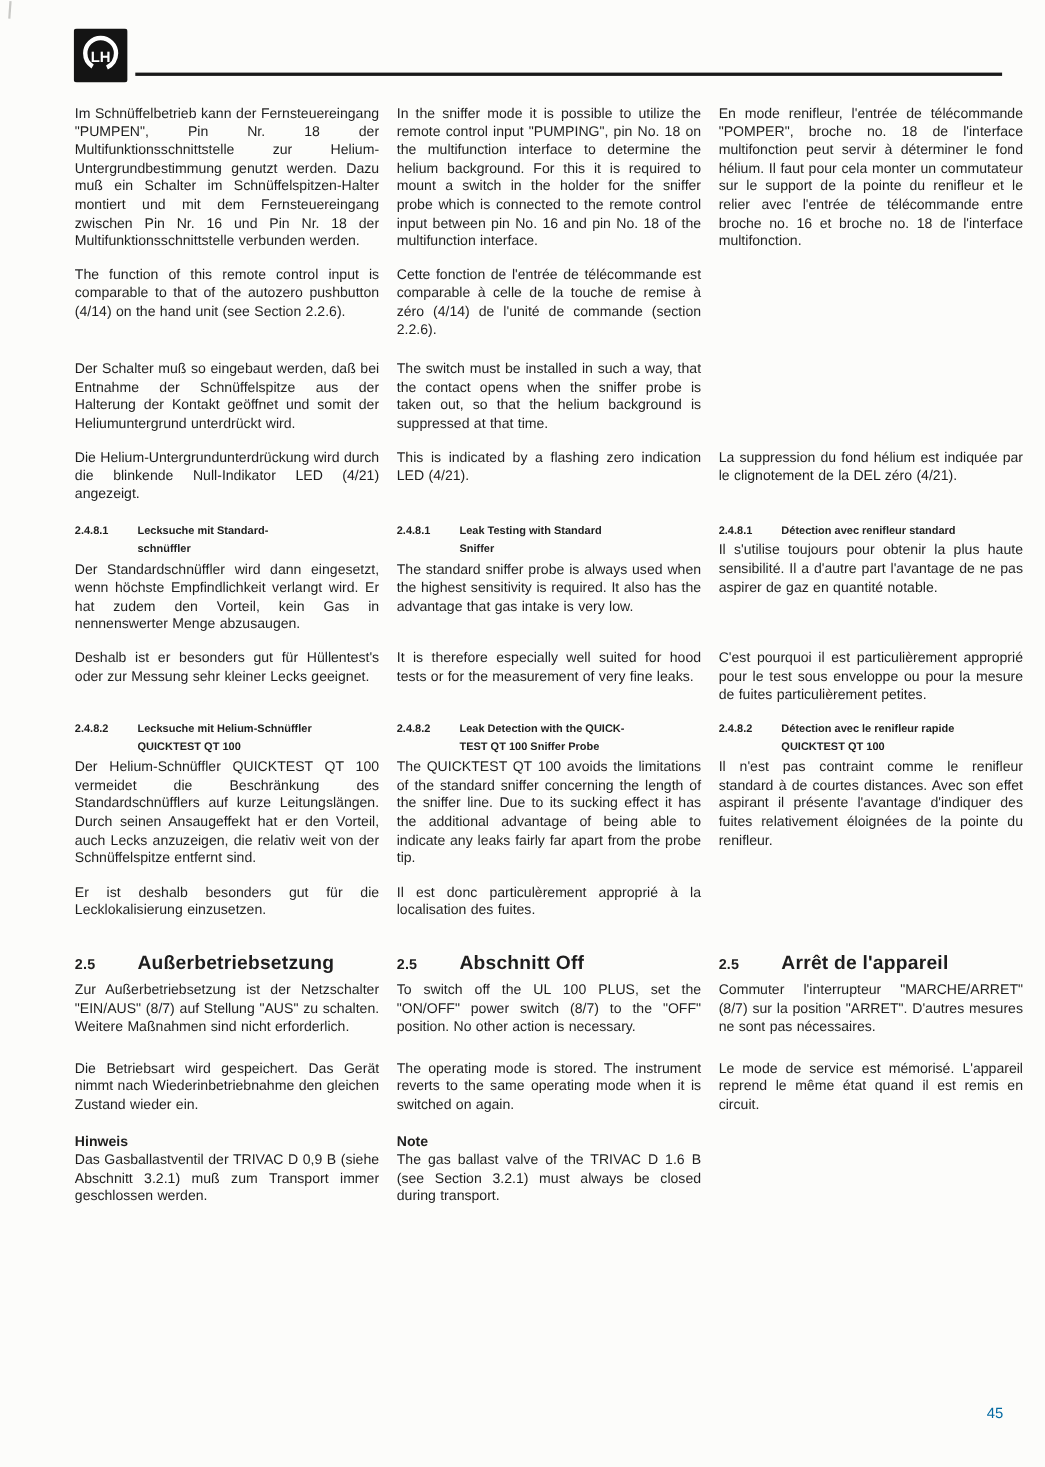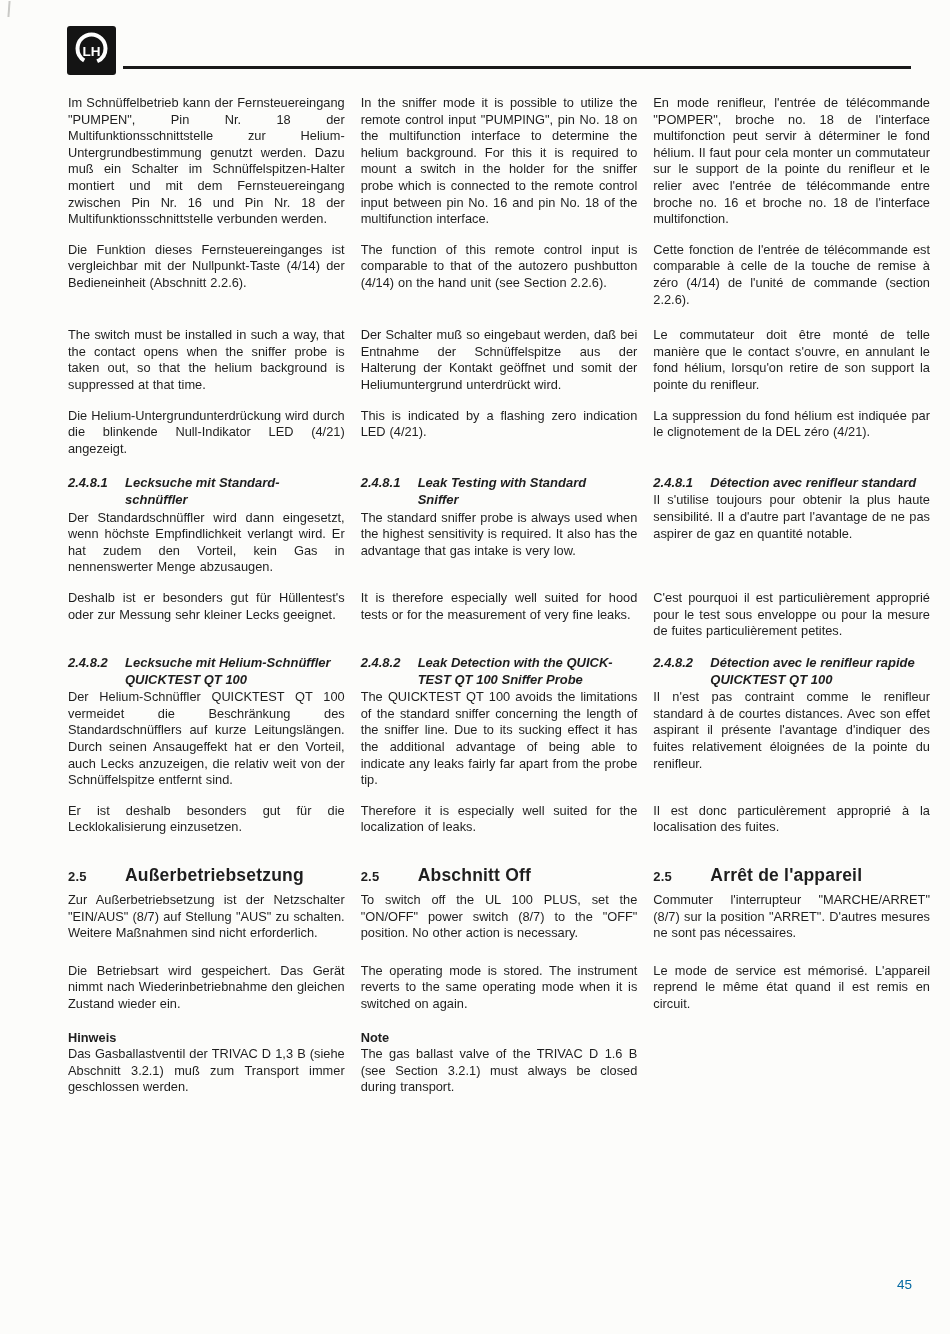--- a/index.html
+++ b/index.html
@@ -28,23 +28,22 @@
   .mt29 { margin-top:29px; }
 
   p.b {
     margin:0;
     font-size:12.8px; line-height:16.6px;
     text-align: justify;
     word-spacing: 0.4px;
   }
   .h248 {
     display:flex;
-    font-weight:bold; font-size:13px; line-height:17.2px;
+    font-weight:bold; font-size:10px; line-height:17.2px;
     margin:0 0 1px 0;
-    font-style:italic;
   }
   .h248 .hn { flex:0 0 57px; }
   .h248 .ht { white-space: pre-line; }
 
   .bighead {
     display:flex; align-items:baseline;
     font-weight:bold; font-size:17.5px; line-height:20px;
     letter-spacing:0.2px;
     margin:0 0 5px 0;
   }
@@ -80,29 +79,27 @@
 
   <main class="columns">
 
     <div class="row">
       <p class="b">Im Schnüffelbetrieb kann der Fernsteuereingang "PUMPEN", Pin Nr. 18 der Multifunktionsschnittstelle zur Helium-Untergrundbestimmung genutzt werden. Dazu muß ein Schalter im Schnüffelspitzen-Halter montiert und mit dem Fernsteuereingang zwischen Pin Nr. 16 und Pin Nr. 18 der Multifunktionsschnittstelle verbunden werden.</p>
       <p class="b">In the sniffer mode it is possible to utilize the remote control input "PUMPING", pin No. 18 on the multifunction interface to determine the helium background. For this it is required to mount a switch in the holder for the sniffer probe which is connected to the remote control input between pin No. 16 and pin No. 18 of the multifunction interface.</p>
       <p class="b">En mode renifleur, l'entrée de télécommande "POMPER", broche no. 18 de l'interface multifonction peut servir à déterminer le fond hélium. Il faut pour cela monter un commutateur sur le support de la pointe du renifleur et le relier avec l'entrée de télécommande entre broche no. 16 et broche no. 18 de l'interface multifonction.</p>
     </div>
 
     <div class="row mt14">
-      <p class="b">Die Funktion dieses Fernsteuereinganges ist vergleichbar mit der Nullpunkt-Taste (4/14) der Bedieneinheit (Abschnitt 2.2.6).</p>
       <p class="b">The function of this remote control input is comparable to that of the autozero pushbutton (4/14) on the hand unit (see Section 2.2.6).</p>
       <p class="b">Cette fonction de l'entrée de télécommande est comparable à celle de la touche de remise à zéro (4/14) de l'unité de commande (section 2.2.6).</p>
     </div>
 
     <div class="row mt19">
+      <p class="b">Der Schalter muß so eingebaut werden, daß bei Entnahme der Schnüffelspitze aus der Halterung der Kontakt geöffnet und somit der Heliumuntergrund unterdrückt wird.</p>
       <p class="b">The switch must be installed in such a way, that the contact opens when the sniffer probe is taken out, so that the helium background is suppressed at that time.</p>
-      <p class="b">Der Schalter muß so eingebaut werden, daß bei Entnahme der Schnüffelspitze aus der Halterung der Kontakt geöffnet und somit der Heliumuntergrund unterdrückt wird.</p>
-      <p class="b">Le commutateur doit être monté de telle manière que le contact s'ouvre, en annulant le fond hélium, lorsqu'on retire de son support la pointe du renifleur.</p>
     </div>
 
     <div class="row mt14">
       <p class="b">Die Helium-Untergrundunterdrückung wird durch die blinkende Null-Indikator LED (4/21) angezeigt.</p>
       <p class="b">This is indicated by a flashing zero indication LED (4/21).</p>
       <p class="b">La suppression du fond hélium est indiquée par le clignotement de la DEL zéro (4/21).</p>
     </div>
 
     <div class="row mt17">
       <div>
@@ -158,21 +155,20 @@
           <span class="hn">2.4.8.2</span>
           <span class="ht">Détection avec le renifleur rapide
 QUICKTEST QT 100</span>
         </div>
         <p class="b">Il n'est pas contraint comme le renifleur standard à de courtes distances. Avec son effet aspirant il présente l'avantage d'indiquer des fuites relativement éloignées de la pointe du renifleur.</p>
       </div>
     </div>
 
     <div class="row mt14">
       <p class="b">Er ist deshalb besonders gut für die Lecklokalisierung einzusetzen.</p>
-      <p class="b">Therefore it is especially well suited for the localization of leaks.</p>
       <p class="b">Il est donc particulèrement approprié à la localisation des fuites.</p>
     </div>
 
     <div class="row mt29">
       <div>
         <div class="bighead">
           <span class="hn">2.5</span>
           <span class="ht">Außerbetriebsetzung</span>
         </div>
         <p class="b">Zur Außerbetriebsetzung ist der Netzschalter "EIN/AUS" (8/7) auf Stellung "AUS" zu schalten. Weitere Maßnahmen sind nicht erforderlich.</p>
@@ -195,21 +191,21 @@
 
     <div class="row mt21">
       <p class="b">Die Betriebsart wird gespeichert. Das Gerät nimmt nach Wiederinbetriebnahme den gleichen Zustand wieder ein.</p>
       <p class="b">The operating mode is stored. The instrument reverts to the same operating mode when it is switched on again.</p>
       <p class="b">Le mode de service est mémorisé. L'appareil reprend le même état quand il est remis en circuit.</p>
     </div>
 
     <div class="row mt17">
       <div>
         <p class="note-label">Hinweis</p>
-        <p class="b">Das Gasballastventil der TRIVAC D 1,3 B (siehe Abschnitt 3.2.1) muß zum Transport immer geschlossen werden.</p>
+        <p class="b">Das Gasballastventil der TRIVAC D 0,9 B (siehe Abschnitt 3.2.1) muß zum Transport immer geschlossen werden.</p>
       </div>
       <div>
         <p class="note-label">Note</p>
         <p class="b">The gas ballast valve of the TRIVAC D 1.6 B (see Section 3.2.1) must always be closed during transport.</p>
       </div>
     </div>
 
   </main>
 
   <span class="pagenum">45</span>

